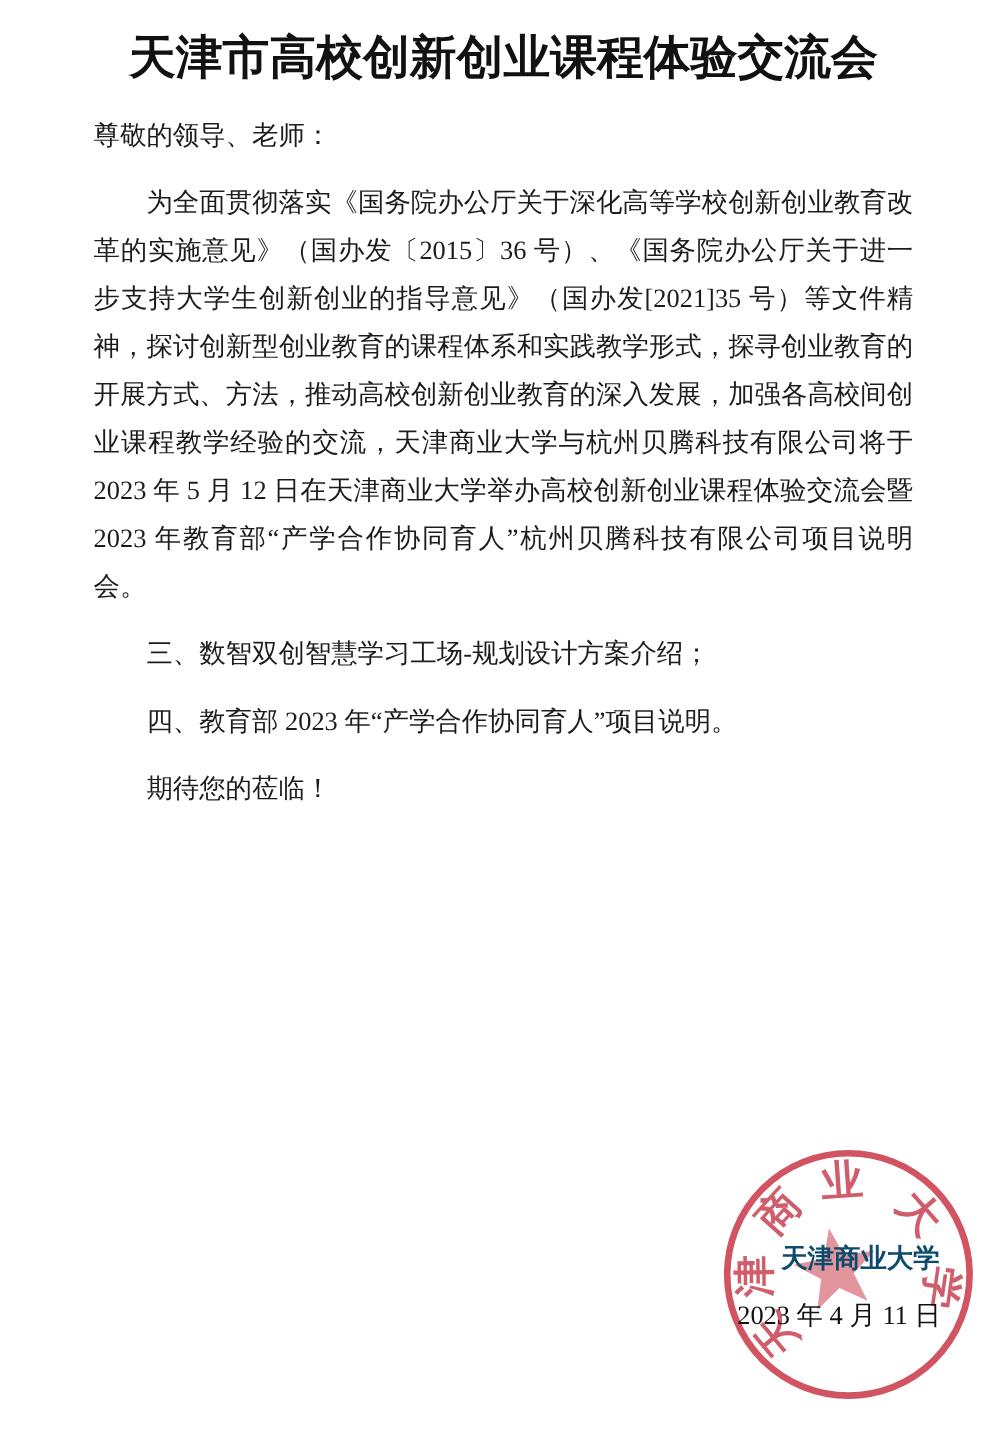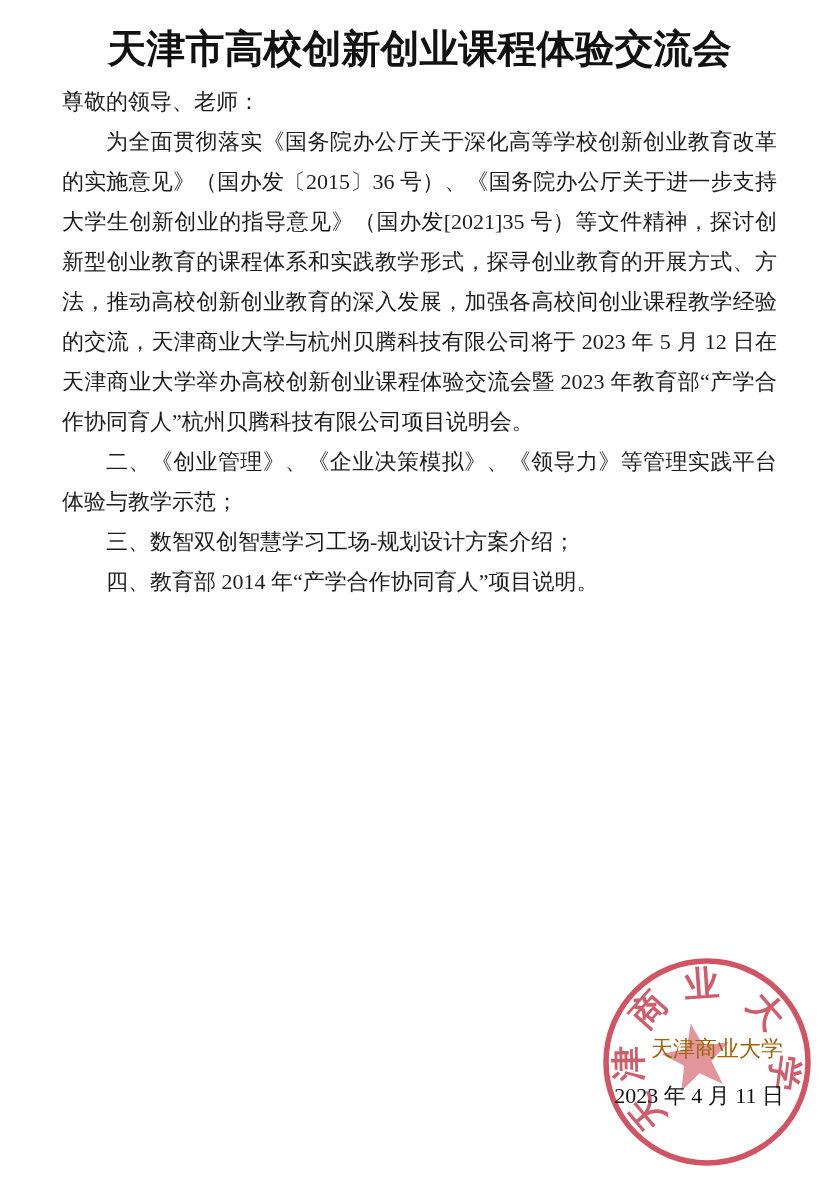--- a/index.html
+++ b/index.html
@@ -25,21 +25,21 @@
     line-height: 56px;
     font-weight: bold;
     color: #111111;
     letter-spacing: 0px;
     margin: 0;
   }
   .letter-body {
     margin: 5px 62px 0 62px;
   }
   .para {
-    margin: 0;
+    margin: 16px;
     font-size: 22px;
     line-height: 40px;
     text-align: justify;
     text-indent: 2em;
     color: #1c1c1c;
   }
   .para.no-indent {
     text-indent: 0;
   }
   .signature-area {
@@ -54,23 +54,23 @@
     left: 22px;  
     top: 17px;   
     width: 250px;
     height: 250px;
   }
   .signature-name {
     position: absolute;
     right: 56px;
     top: 114px;  
     font-size: 22px;
-    font-weight: normal;
+    font-weight: bold;
     line-height: 30px;
-    color: #a16207;
+    color: #0c4a6e;
     white-space: nowrap;
     z-index: 3;
   }
   .signature-date {
     position: absolute;
     right: 55px;
     top: 161px;  
     font-size: 22px;
     line-height: 30px;
     color: #101010;
@@ -88,23 +88,23 @@
 
 <div class="page">
 
   <header class="title-block">
     <h1 class="title-line">天津市高校创新创业课程体验交流会</h1>
   </header>
 
   <main class="letter-body">
     <p class="para no-indent">尊敬的领导、老师：</p>
     <p class="para">为全面贯彻落实《国务院办公厅关于深化高等学校创新创业教育改革的实施意见》（国办发〔2015〕36 号）、《国务院办公厅关于进一步支持大学生创新创业的指导意见》（国办发[2021]35 号）等文件精神，探讨创新型创业教育的课程体系和实践教学形式，探寻创业教育的开展方式、方法，推动高校创新创业教育的深入发展，加强各高校间创业课程教学经验的交流，天津商业大学与杭州贝腾科技有限公司将于 2023 年 5 月 12 日在天津商业大学举办高校创新创业课程体验交流会暨 2023 年教育部“产学合作协同育人”杭州贝腾科技有限公司项目说明会。</p>
-    <p class="para">二、《创业管理》、《企业决策模拟》、《领导力》等管理实践平台体验与教学示范；</p>
     <p class="para">三、数智双创智慧学习工场-规划设计方案介绍；</p>
-    <p class="para">四、教育部 2014 年“产学合作协同育人”项目说明。</p>
+    <p class="para">四、教育部 2023 年“产学合作协同育人”项目说明。</p>
+    <p class="para">期待您的莅临！</p>
   </main>
 
   <div class="signature-area">
 
     <svg class="stamp-svg" viewBox="0 0 250 250" aria-hidden="true">
 
       <circle cx="125" cy="125" r="101" fill="none" stroke="#cb3c4c" stroke-width="5.5" opacity="0.88"></circle>
 
       <polygon points="108.8,86.5 104.6,111.9 79.3,117.0 102.2,128.8 99.2,154.4 117.5,136.3 140.9,147.0 129.4,124.0 146.8,105.1 121.4,109.0" fill="#cf4f5c" opacity="0.6"></polygon>
 

